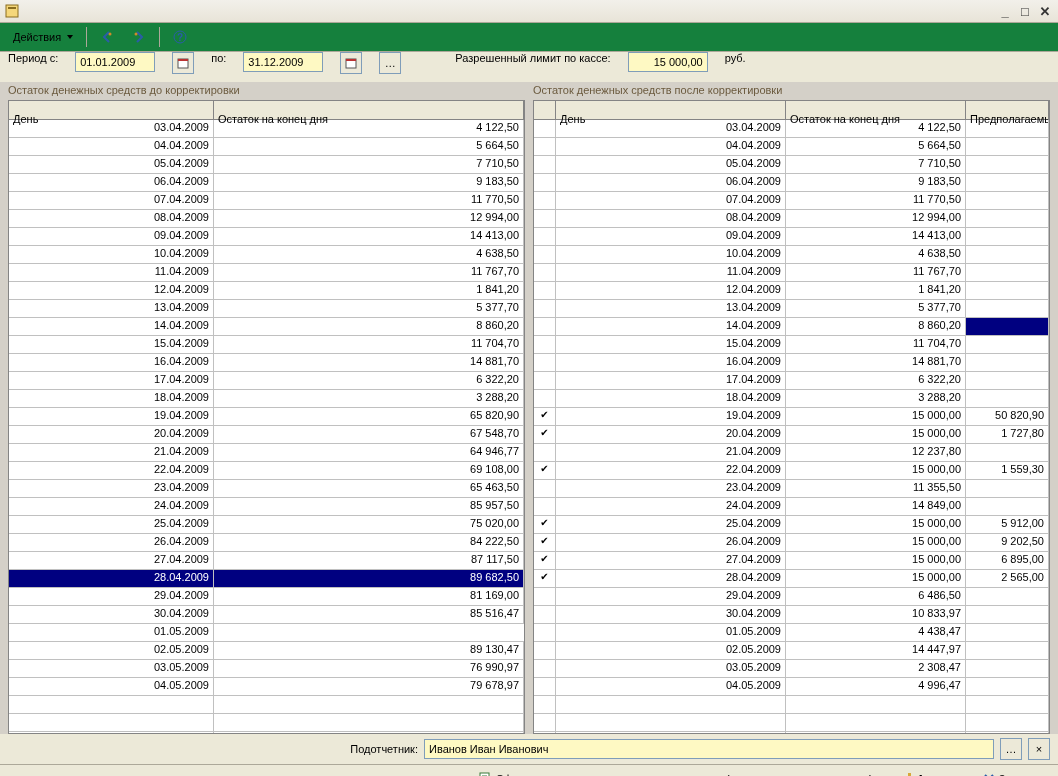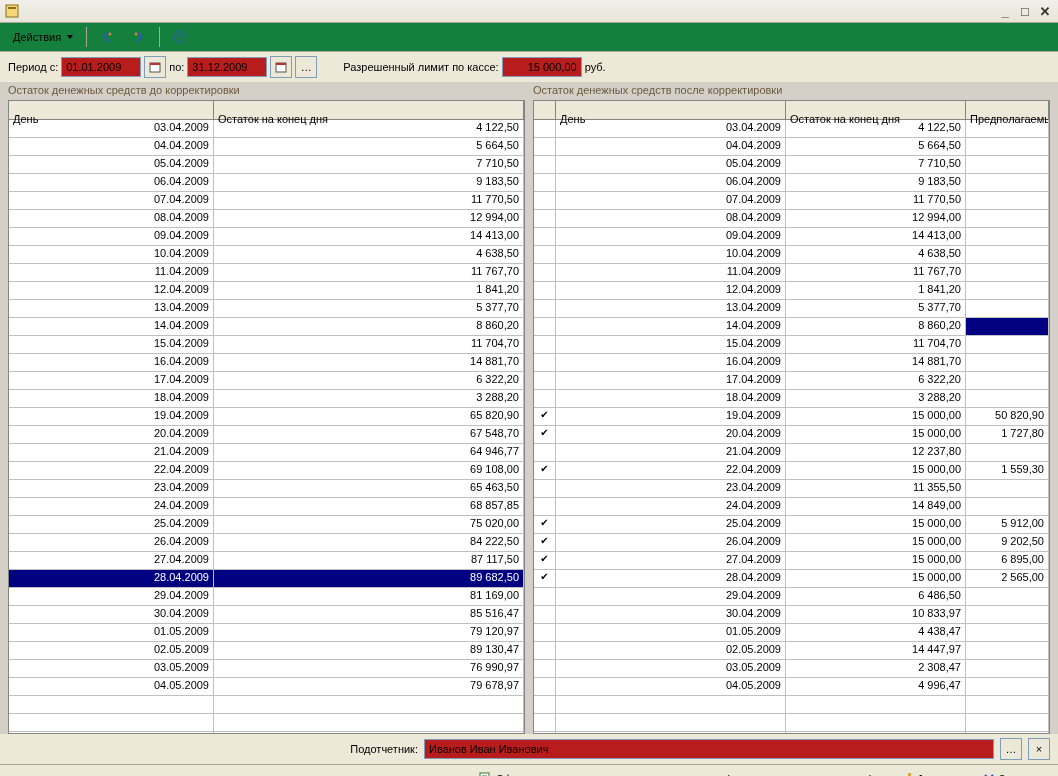--- a/index.html
+++ b/index.html
@@ -4,23 +4,23 @@
 <style>
 html,body{margin:0;padding:0;font-family:Tahoma,Arial,sans-serif;font-size:11px;color:#000;background:#d4d0c8;width:1058px;height:776px;overflow:hidden}
 .titlebar{height:22px;background:linear-gradient(#f2f0ea,#e8e4d8);border-bottom:1px solid #aca899;display:flex;align-items:center;padding:0 4px;font-weight:bold;color:#444}
 .titlebar .icon{width:16px;height:16px;margin-right:4px;display:inline-flex;align-items:center;justify-content:center}
 .titlebar .spacer{flex:1}
 .winbtn{width:18px;height:16px;display:inline-flex;align-items:center;justify-content:center;font-family:Arial;font-size:13px;font-weight:bold;color:#333;margin-left:2px;cursor:pointer}
 .toolbar{height:28px;background:#15803d;border-bottom:1px solid #aca899;display:flex;align-items:center;padding:0 6px;gap:4px}
 .tbtn{height:20px;padding:0 6px;border:1px solid transparent;display:inline-flex;align-items:center;gap:4px;cursor:pointer}
 .dd-arrow{width:0;height:0;border-left:3px solid transparent;border-right:3px solid transparent;border-top:4px solid #000;margin-left:2px}
 .sep{width:1px;height:20px;background:#aca899;margin:0 2px}
-.filterbar{height:30px;background:#ece9d8;display:flex;align-items:center;padding:0 8px;gap:3px}
+.filterbar{height:30px;background:#ece9d8;display:flex;align-items:flex-start;padding:0 8px;gap:17px}
 .lbl{white-space:nowrap}
-.inp{background:#b91c1c;border:1px solid #7f9db9;height:18px;padding:0 4px;font:inherit;text-align:left}
+.inp{background:#fef9c3;border:1px solid #7f9db9;height:18px;padding:0 4px;font:inherit;text-align:left}
 .inp.right{text-align:right}
 .smallbtn{width:20px;height:20px;border:1px solid #7f9db9;background:#ece9d8;display:inline-flex;align-items:center;justify-content:center;cursor:pointer}
 .content{display:flex;padding:0 8px;gap:8px;height:652px;box-sizing:border-box}
 .panel{flex:1;display:flex;flex-direction:column;min-width:0}
 .panel-hdr{color:#6b5a3e;font-weight:normal;padding:2px 0 4px 0}
 .grid{border:1px solid #848484;background:#fff;flex:1;display:flex;flex-direction:column;overflow:hidden}
 .ghdr{display:flex;background:#ece9d8;border-bottom:1px solid #848484;height:18px}
 .gh{border-right:1px solid #848484;padding:12px 4px;box-sizing:border-box;overflow:hidden;white-space:nowrap}
 .gbody{flex:1;overflow:auto}
 .grow{display:flex;height:17px;border-bottom:1px solid #c0c0c0}
@@ -194,21 +194,21 @@
           <div class="grow">
             <div class="gc l-c1">22.04.2009</div>
             <div class="gc l-c2">69 108,00</div>
           </div>
           <div class="grow">
             <div class="gc l-c1">23.04.2009</div>
             <div class="gc l-c2">65 463,50</div>
           </div>
           <div class="grow">
             <div class="gc l-c1">24.04.2009</div>
-            <div class="gc l-c2">68 857,85</div>
+            <div class="gc l-c2">85 957,50</div>
           </div>
           <div class="grow">
             <div class="gc l-c1">25.04.2009</div>
             <div class="gc l-c2">75 020,00</div>
           </div>
           <div class="grow">
             <div class="gc l-c1">26.04.2009</div>
             <div class="gc l-c2">84 222,50</div>
           </div>
           <div class="grow">
@@ -222,21 +222,20 @@
           <div class="grow">
             <div class="gc l-c1">29.04.2009</div>
             <div class="gc l-c2">81 169,00</div>
           </div>
           <div class="grow">
             <div class="gc l-c1">30.04.2009</div>
             <div class="gc l-c2">85 516,47</div>
           </div>
           <div class="grow">
             <div class="gc l-c1">01.05.2009</div>
-            <div class="gc l-c2">79 120,97</div>
           </div>
           <div class="grow">
             <div class="gc l-c1">02.05.2009</div>
             <div class="gc l-c2">89 130,47</div>
           </div>
           <div class="grow">
             <div class="gc l-c1">03.05.2009</div>
             <div class="gc l-c2">76 990,97</div>
           </div>
           <div class="grow">

